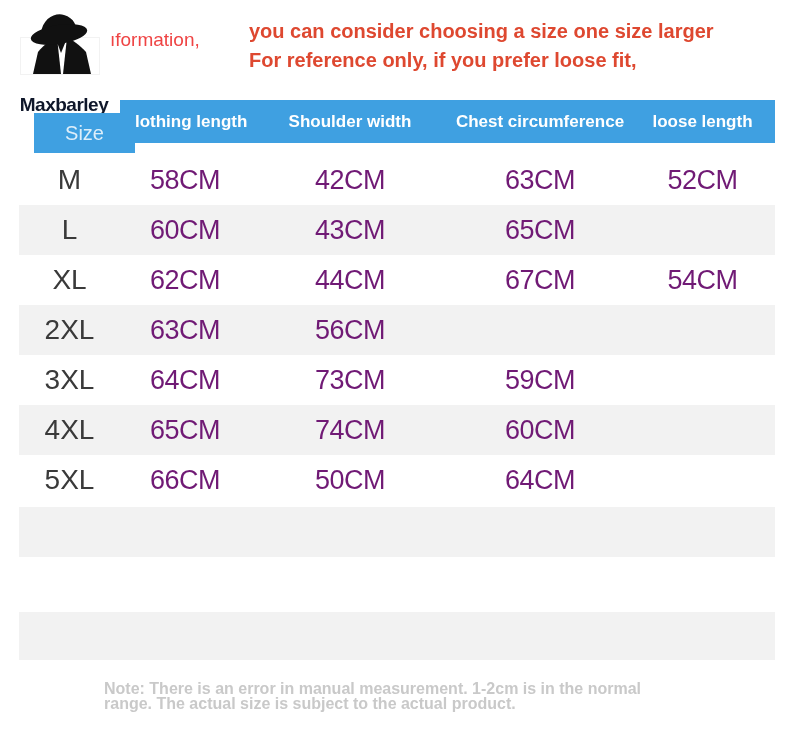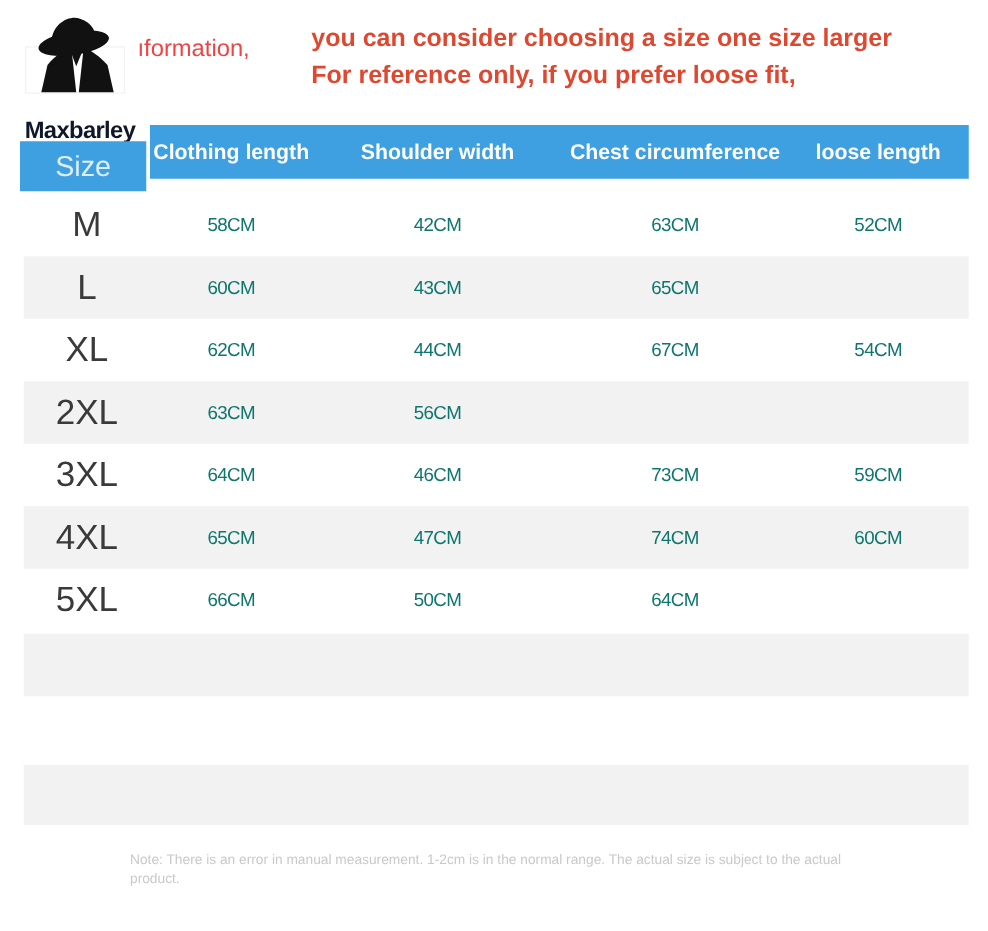--- a/index.html
+++ b/index.html
@@ -36,49 +36,50 @@
   .col-header-bar{
     position:absolute;left:120px;top:100px;width:655px;height:43px;
     background:var(--header-blue,#3FA0E1);
     display:grid;grid-template-columns:130px 200px 180px 145px;
     align-items:center;
   }
   .col-header-bar span{
     text-align:center;color:#ffffff;font-weight:bold;font-size:17px;
   }
   .size-header{
-    position:absolute;left:16px;top:113px;width:101px;height:40px;
+    position:absolute;left:34px;top:113px;width:101px;height:40px;
     background:var(--header-blue,#3FA0E1);
     display:flex;align-items:center;justify-content:center;
-    color:#ddeefa;font-size:23px;
+    color:#ddeefa;font-size:20px;
   }
   
   .rows{position:absolute;left:19px;top:155px;width:756px;}
   .row{
     height:50px;
     display:grid;grid-template-columns:101px 130px 200px 180px 145px;
     align-items:center;
   }
   .row.alt{background:var(--row-alt,#F2F2F2);}
-  .cell{text-align:center;color:#0f766e;font-size:15px;letter-spacing:-0.5px;}
+  .cell{text-align:center;color:#701a75;font-size:27px;letter-spacing:-0.5px;}
   .cell.size{font-size:28px;color:#3a3a3a;letter-spacing:0;}
   
   .empty-band-1{
     position:absolute;left:19px;top:507px;width:756px;height:50px;
     background:var(--row-alt,#F2F2F2);
   }
   .empty-band-2{
     position:absolute;left:19px;top:612px;width:756px;height:48px;
     background:var(--row-alt,#F2F2F2);
   }
   
   .footer-note{
     position:absolute;left:104px;top:681px;width:575px;
-    font-size:11px;line-height:15px;
+    font-size:16px;line-height:15px;
     color:var(--note-gray,#C9C9C9);
+    font-weight:bold;
   }
 </style>
 </head>
 <body>
 
 <div class="watermark-box"></div>
 
 <div class="logo">
   <svg width="64" height="62" viewBox="0 0 64 62" xmlns="http://www.w3.org/2000/svg">
 
@@ -131,28 +132,26 @@
     <div class="cell">54CM</div>
   </div>
   <div class="row alt">
     <div class="cell size">2XL</div>
     <div class="cell">63CM</div>
     <div class="cell">56CM</div>
   </div>
   <div class="row">
     <div class="cell size">3XL</div>
     <div class="cell">64CM</div>
-    <div class="cell">46CM</div>
     <div class="cell">73CM</div>
     <div class="cell">59CM</div>
   </div>
   <div class="row alt">
     <div class="cell size">4XL</div>
     <div class="cell">65CM</div>
-    <div class="cell">47CM</div>
     <div class="cell">74CM</div>
     <div class="cell">60CM</div>
   </div>
   <div class="row">
     <div class="cell size">5XL</div>
     <div class="cell">66CM</div>
     <div class="cell">50CM</div>
     <div class="cell">64CM</div>
   </div>
 </div>

